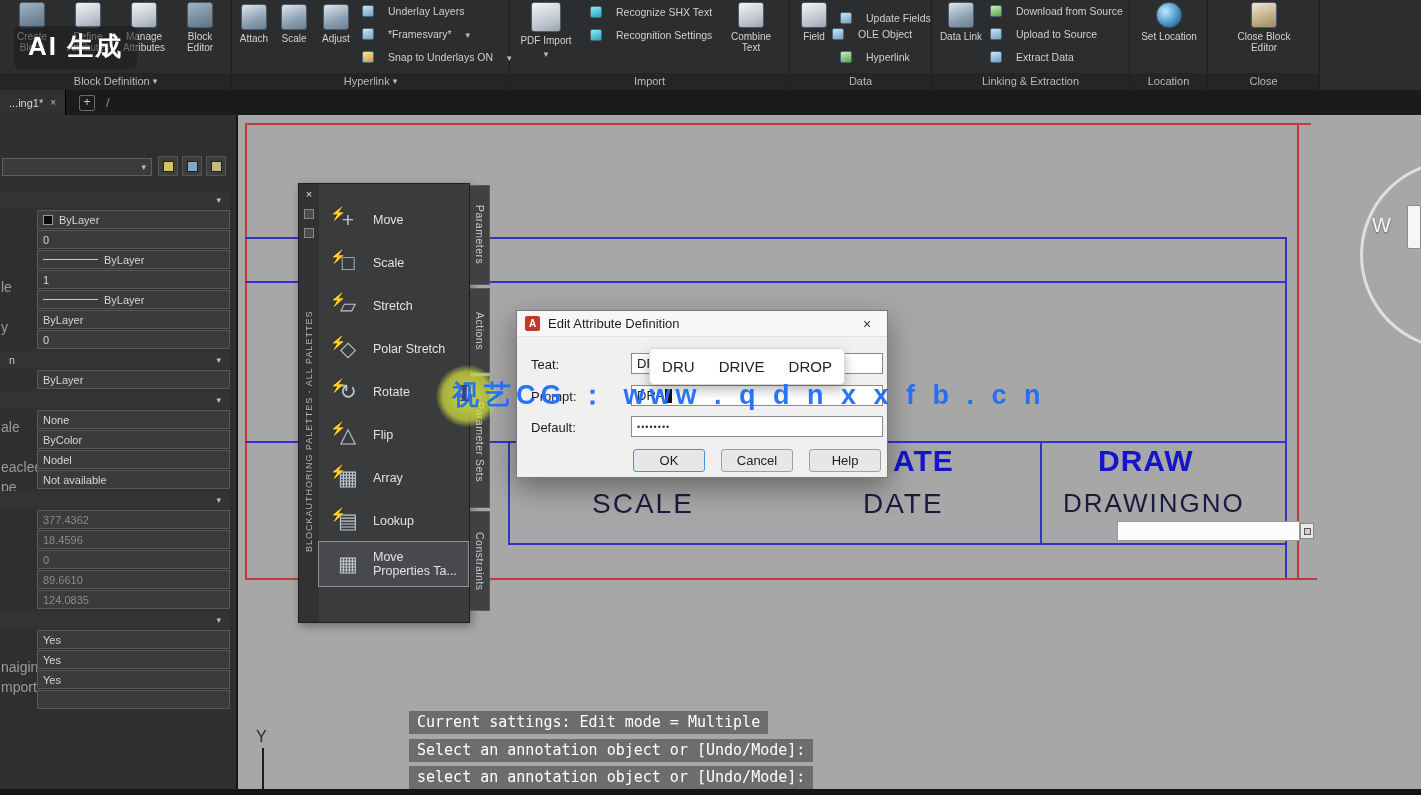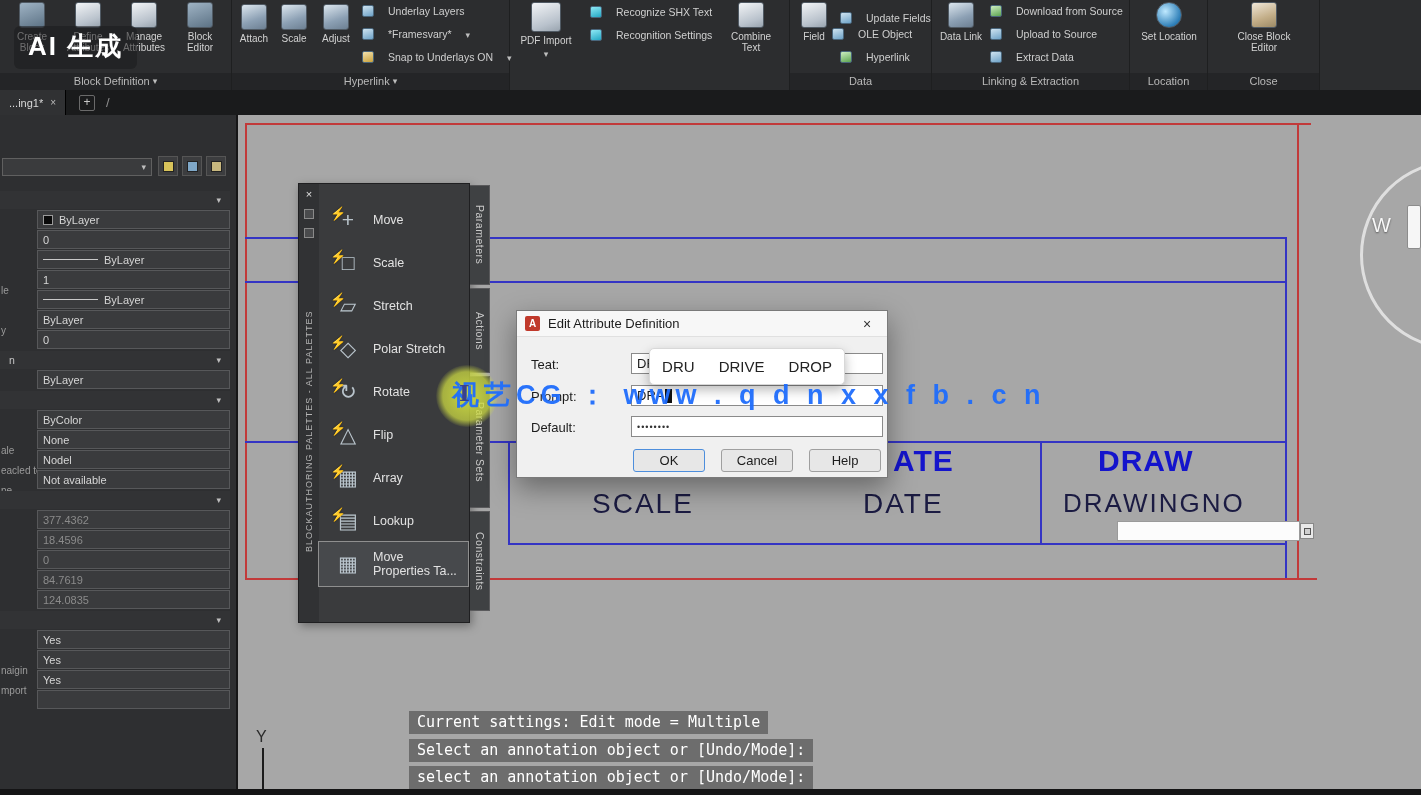--- a/index.html
+++ b/index.html
@@ -55,21 +55,21 @@
 
 
 .props{position:absolute;left:0;top:115px;width:238px;height:680px;background:#2e2f31;border-right:2px solid #161617;z-index:4}
 .pcombo{position:absolute;left:2px;top:43px;width:150px;height:18px;background:#3a3b3d;border:1px solid #606060;color:#ccc;font-size:10px;display:flex;align-items:center;justify-content:space-between;padding:0 5px}
 .ptool{position:absolute;top:41px;width:20px;height:20px;border:1px solid #555;display:flex;align-items:center;justify-content:center}
 .ptool i{display:block;width:11px;height:11px;border:1px solid #222}
 .prows{position:absolute;left:0;top:75px;width:234px}
 .prow{position:relative;height:20px}
 .cell{position:absolute;left:37px;right:4px;top:0;height:19px;background:#3a3b3d;border:1px solid #57585a;display:flex;align-items:center;gap:6px;padding:0 5px;color:#d6d6d6;font-size:11px;overflow:hidden;white-space:nowrap}
 .cell.dim{color:#8b8b8b}
-.plabel{position:absolute;left:1px;width:36px;top:15px;color:#9b9b9b;font-size:10px;overflow:hidden;white-space:nowrap}
+.plabel{position:absolute;left:1px;width:36px;top:9px;color:#9b9b9b;font-size:14px;overflow:hidden;white-space:nowrap}
 .sbar{position:absolute;left:0;right:4px;top:1px;height:18px;background:#323335;display:flex;align-items:center;justify-content:space-between;padding:0 9px;color:#c6c6c6;font-size:10.5px}
 .swatch{width:10px;height:10px;background:#0a0a0a;border:1px solid #9a9a9a;flex:0 0 auto}
 .ltline{width:55px;height:1px;background:#c9c9c9;flex:0 0 auto}
 
 
 .palette{position:absolute;left:298px;top:183px;width:172px;height:440px;background:#3a3b3d;border:1px solid #1f1f21;box-shadow:2px 3px 9px rgba(0,0,0,.35);z-index:5}
 .pspine{position:absolute;left:0;top:0;width:20px;height:100%;background:#313234;display:flex;flex-direction:column;align-items:center;padding:4px 0 6px;gap:9px}
 .pclose{color:#e0e0e0;font-size:11px}
 .pspine-ic{width:10px;height:10px;border:1px solid #8a8a8a;background:#4a4b4d}
 .pspine-text{flex:1;display:flex;align-items:center;justify-content:center;writing-mode:vertical-rl;transform:rotate(180deg);color:#b5b5b5;font-size:9px;letter-spacing:1px;white-space:nowrap}
@@ -176,20 +176,23 @@
         <span>Recognize SHX Text</span>
       </div>
       <div class="smallrow" style="left:80px;top:29px">
         <span class="icon-sm ic-cyan"></span>
         <span>Recognition Settings</span>
       </div>
       <div class="bigbtn" style="left:212px;top:2px;width:58px">
         <span class="icon-lg ic-doc"></span>
         <span>Combine Text</span>
       </div>
+      <div class="rlabel">
+        <span>Import</span>
+      </div>
     </div>
 
     <div class="rpanel" style="width:142px">
       <div class="bigbtn" style="left:6px;top:2px;width:36px">
         <span class="icon-lg ic-doc"></span>
         <span>Field</span>
       </div>
       <div class="smallrow" style="left:50px;top:12px">
         <span class="icon-sm"></span>
         <span>Update Fields</span>
@@ -375,29 +378,29 @@
             <span>ByLayer</span>
           </div>
         </div>
       <div class="prow">
           <div class="sbar">
             <span></span>
             <span class="arrow">▾</span>
           </div>
         </div>
       <div class="prow">
+          <span class="plabel">ale</span>
+          <div class="cell">
+            <span>None</span>
+          </div>
+        </div>
+      <div class="prow">
           <span class="plabel"></span>
           <div class="cell">
             <span>ByColor</span>
-          </div>
-        </div>
-      <div class="prow">
-          <span class="plabel">ale</span>
-          <div class="cell">
-            <span>None</span>
           </div>
         </div>
       <div class="prow">
           <span class="plabel">eacled to</span>
           <div class="cell">
             <span>Nodel</span>
           </div>
         </div>
       <div class="prow">
           <span class="plabel">pe</span>
@@ -425,21 +428,21 @@
         </div>
       <div class="prow">
           <span class="plabel"></span>
           <div class="cell dim">
             <span>0</span>
           </div>
         </div>
       <div class="prow">
           <span class="plabel"></span>
           <div class="cell dim">
-            <span>84.7619</span>
+            <span>89.6610</span>
           </div>
         </div>
       <div class="prow">
           <span class="plabel"></span>
           <div class="cell dim">
             <span>124.0835</span>
           </div>
         </div>
       <div class="prow">
           <div class="sbar">

